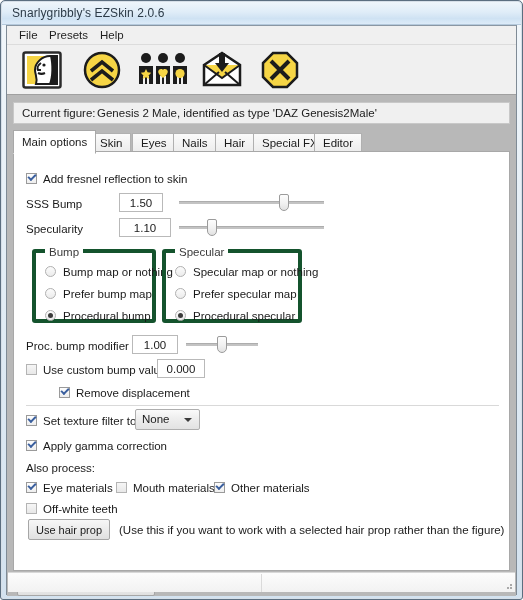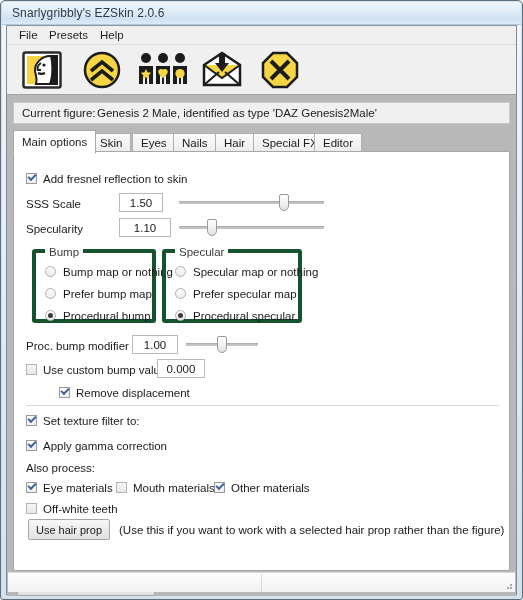--- a/index.html
+++ b/index.html
@@ -481,21 +481,21 @@
         <div class="tab" style="left:160px;">Nails</div>
         <div class="tab" style="left:202px;">Hair</div>
         <div class="tab" style="left:240px;">Special FX</div>
         <div class="tab" style="left:301px;">Editor</div>
       </div>
 
       <div class="tabpanel">
 
         <span class="chk on" style="left:12px; top:21px;">Add fresnel reflection to skin</span>
 
-        <span class="lblstatic" style="left:12px; top:46px;">SSS Scale</span>
+        <span class="lblstatic" style="left:12px; top:46px;">SSS Bump</span>
         <input class="numbox" style="left: 105px; top: 41px; width: 44px;" readonly="" value="1.50">
         <div class="slider" style="left:165px; top:41px; width:145px;">
           <div class="track"></div>
           <div class="thumb" style="left:100px;"></div>
         </div>
 
         <span class="lblstatic" style="left:12px; top:71px;">Specularity</span>
         <input class="numbox" style="left: 105px; top: 66px; width: 52px;" readonly="" value="1.10">
         <div class="slider" style="left:165px; top:66px; width:145px;">
           <div class="track"></div>
@@ -524,20 +524,24 @@
         </div>
 
         <span class="chk off" style="left:12px; top:212px;">Use custom bump value:</span>
         <input class="numbox" style="left: 143px; top: 207px; width: 48px;" readonly="" value="0.000">
 
         <span class="chk on" style="left:12px; top:235px;margin-left:33px;">Remove displacement</span>
 
         <div class="hr" style="left:12px; top:253px; width:473px;"></div>
 
         <span class="chk on" style="left:12px; top:263px;">Set texture filter to:</span>
+        <div class="combo" style="left:121px; top:257px; width:65px;">
+          <span class="ctext">None</span>
+          <span class="carrow"></span>
+        </div>
 
         <span class="chk on" style="left:12px; top:288px;">Apply gamma correction</span>
 
         <span class="lblstatic" style="left:12px; top:310px;">Also process:</span>
 
         <span class="chk on" style="left:12px;  top:330px;">Eye materials</span>
         <span class="chk off" style="left:102px; top:330px;">Mouth materials</span>
         <span class="chk on" style="left:200px; top:330px;">Other materials</span>
         <span class="chk off" style="left:12px;  top:351px;">Off-white teeth</span>
 

